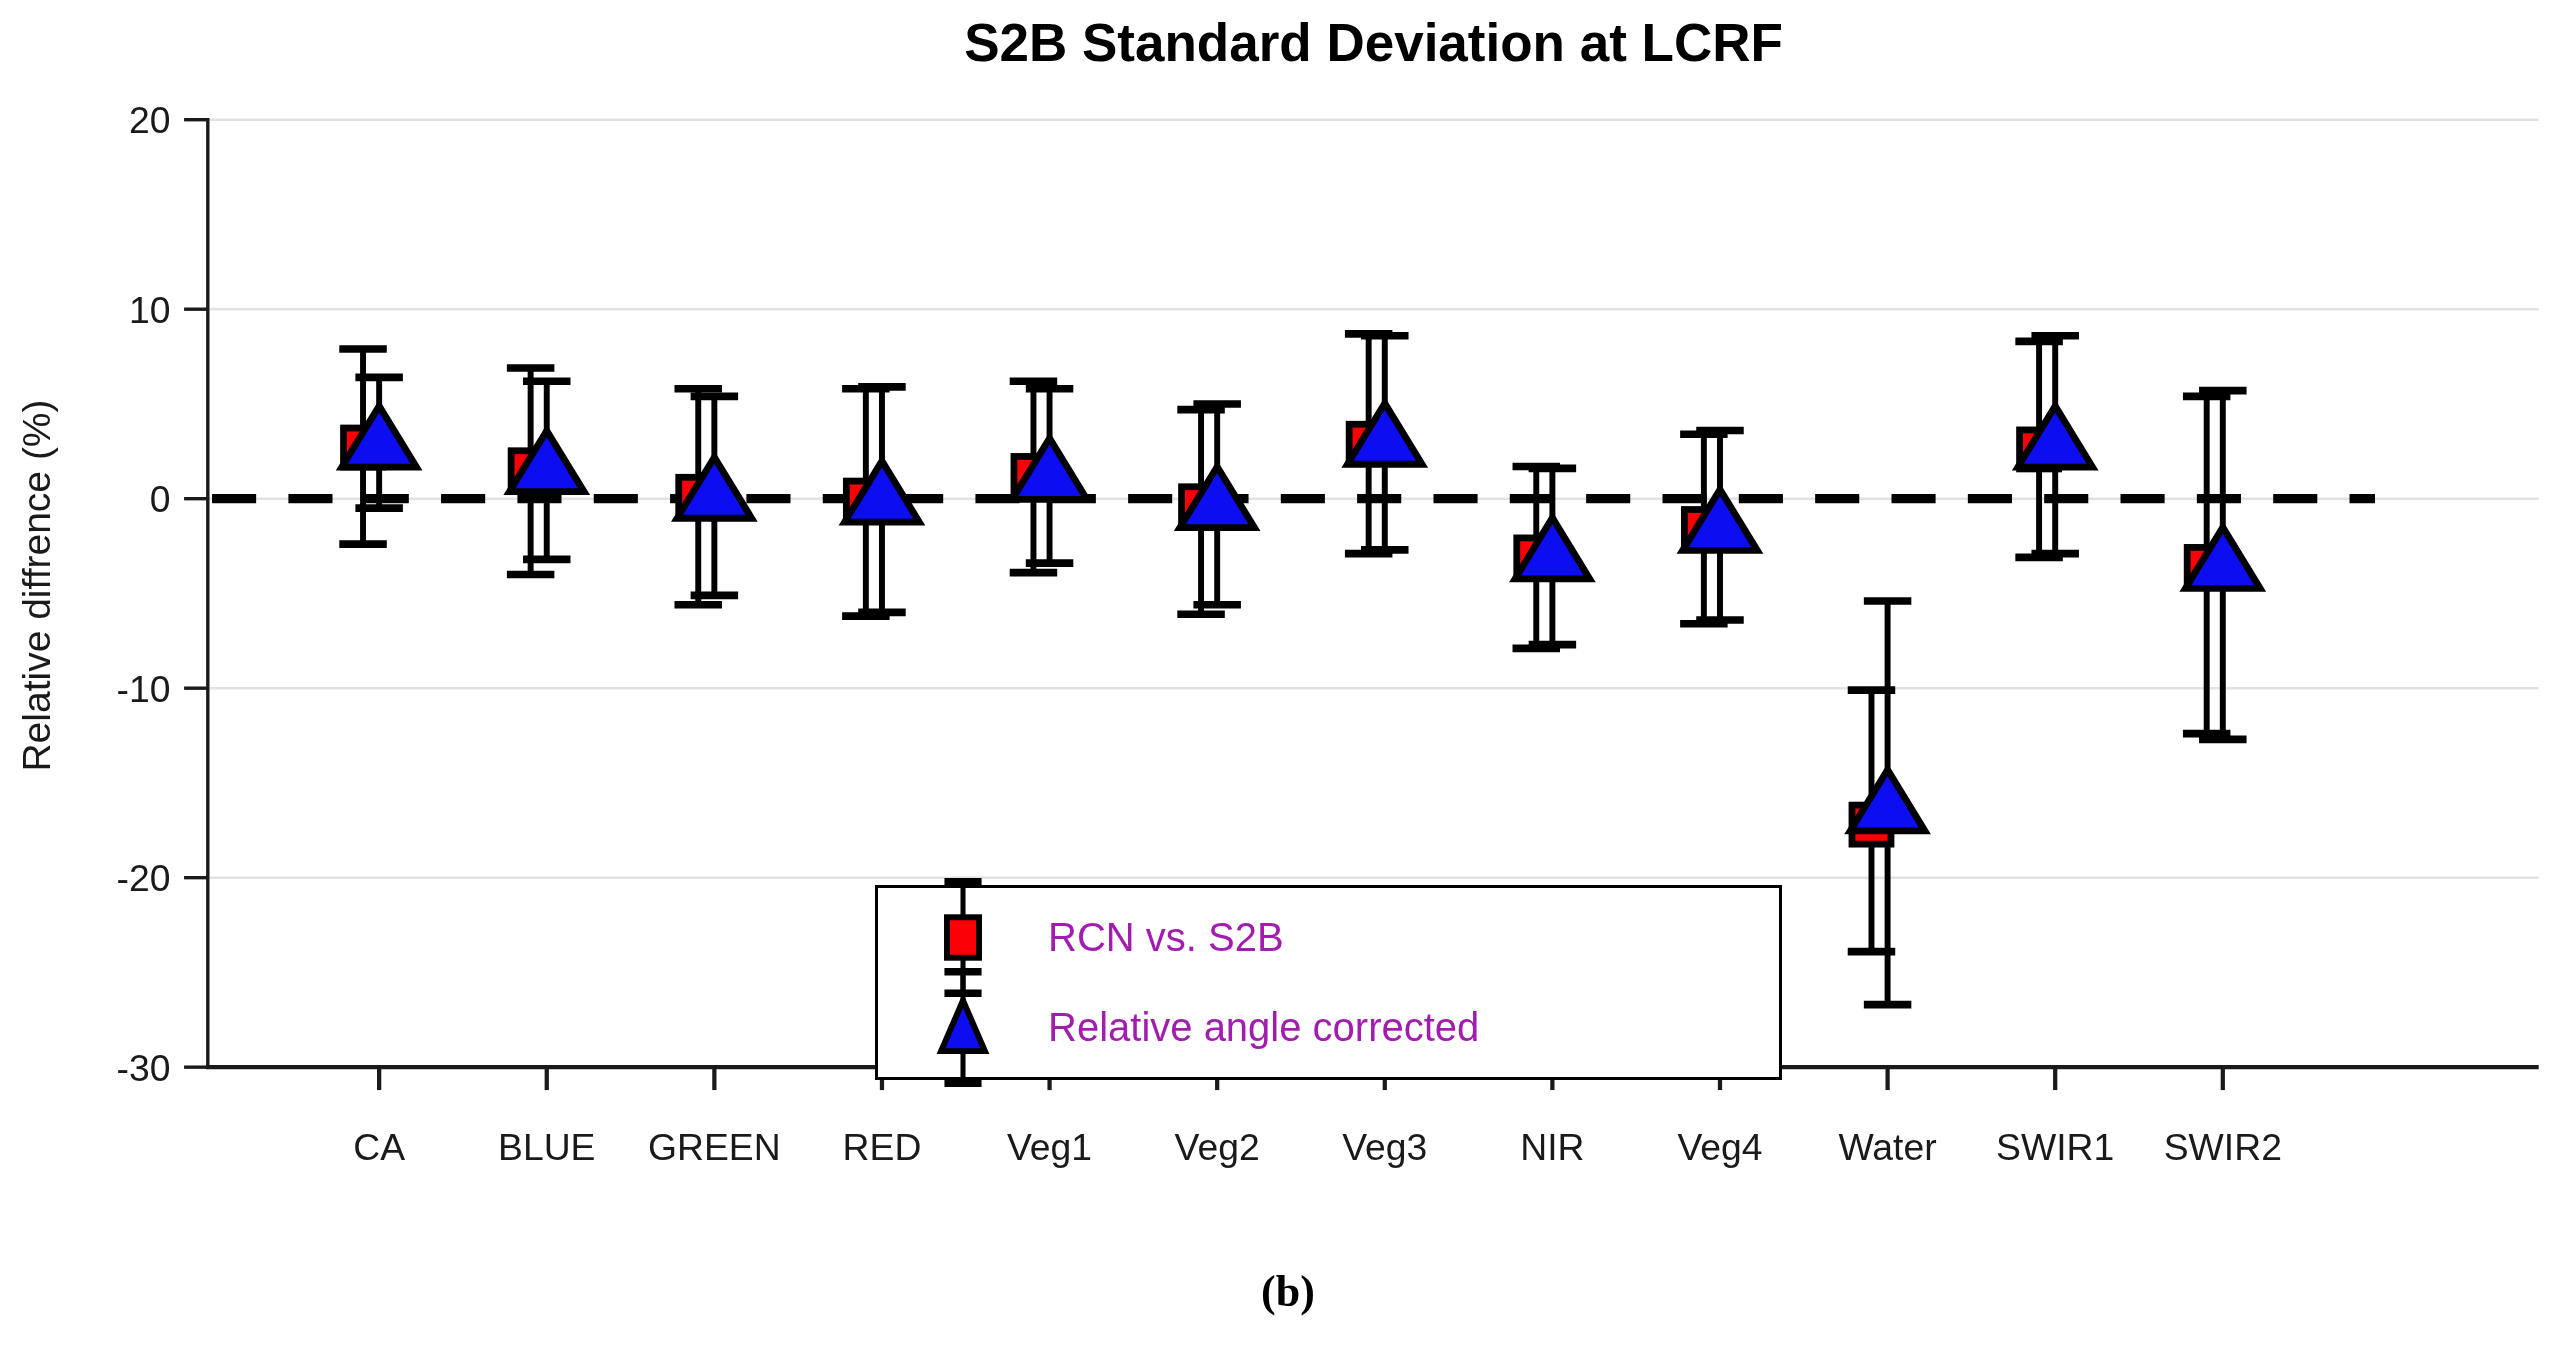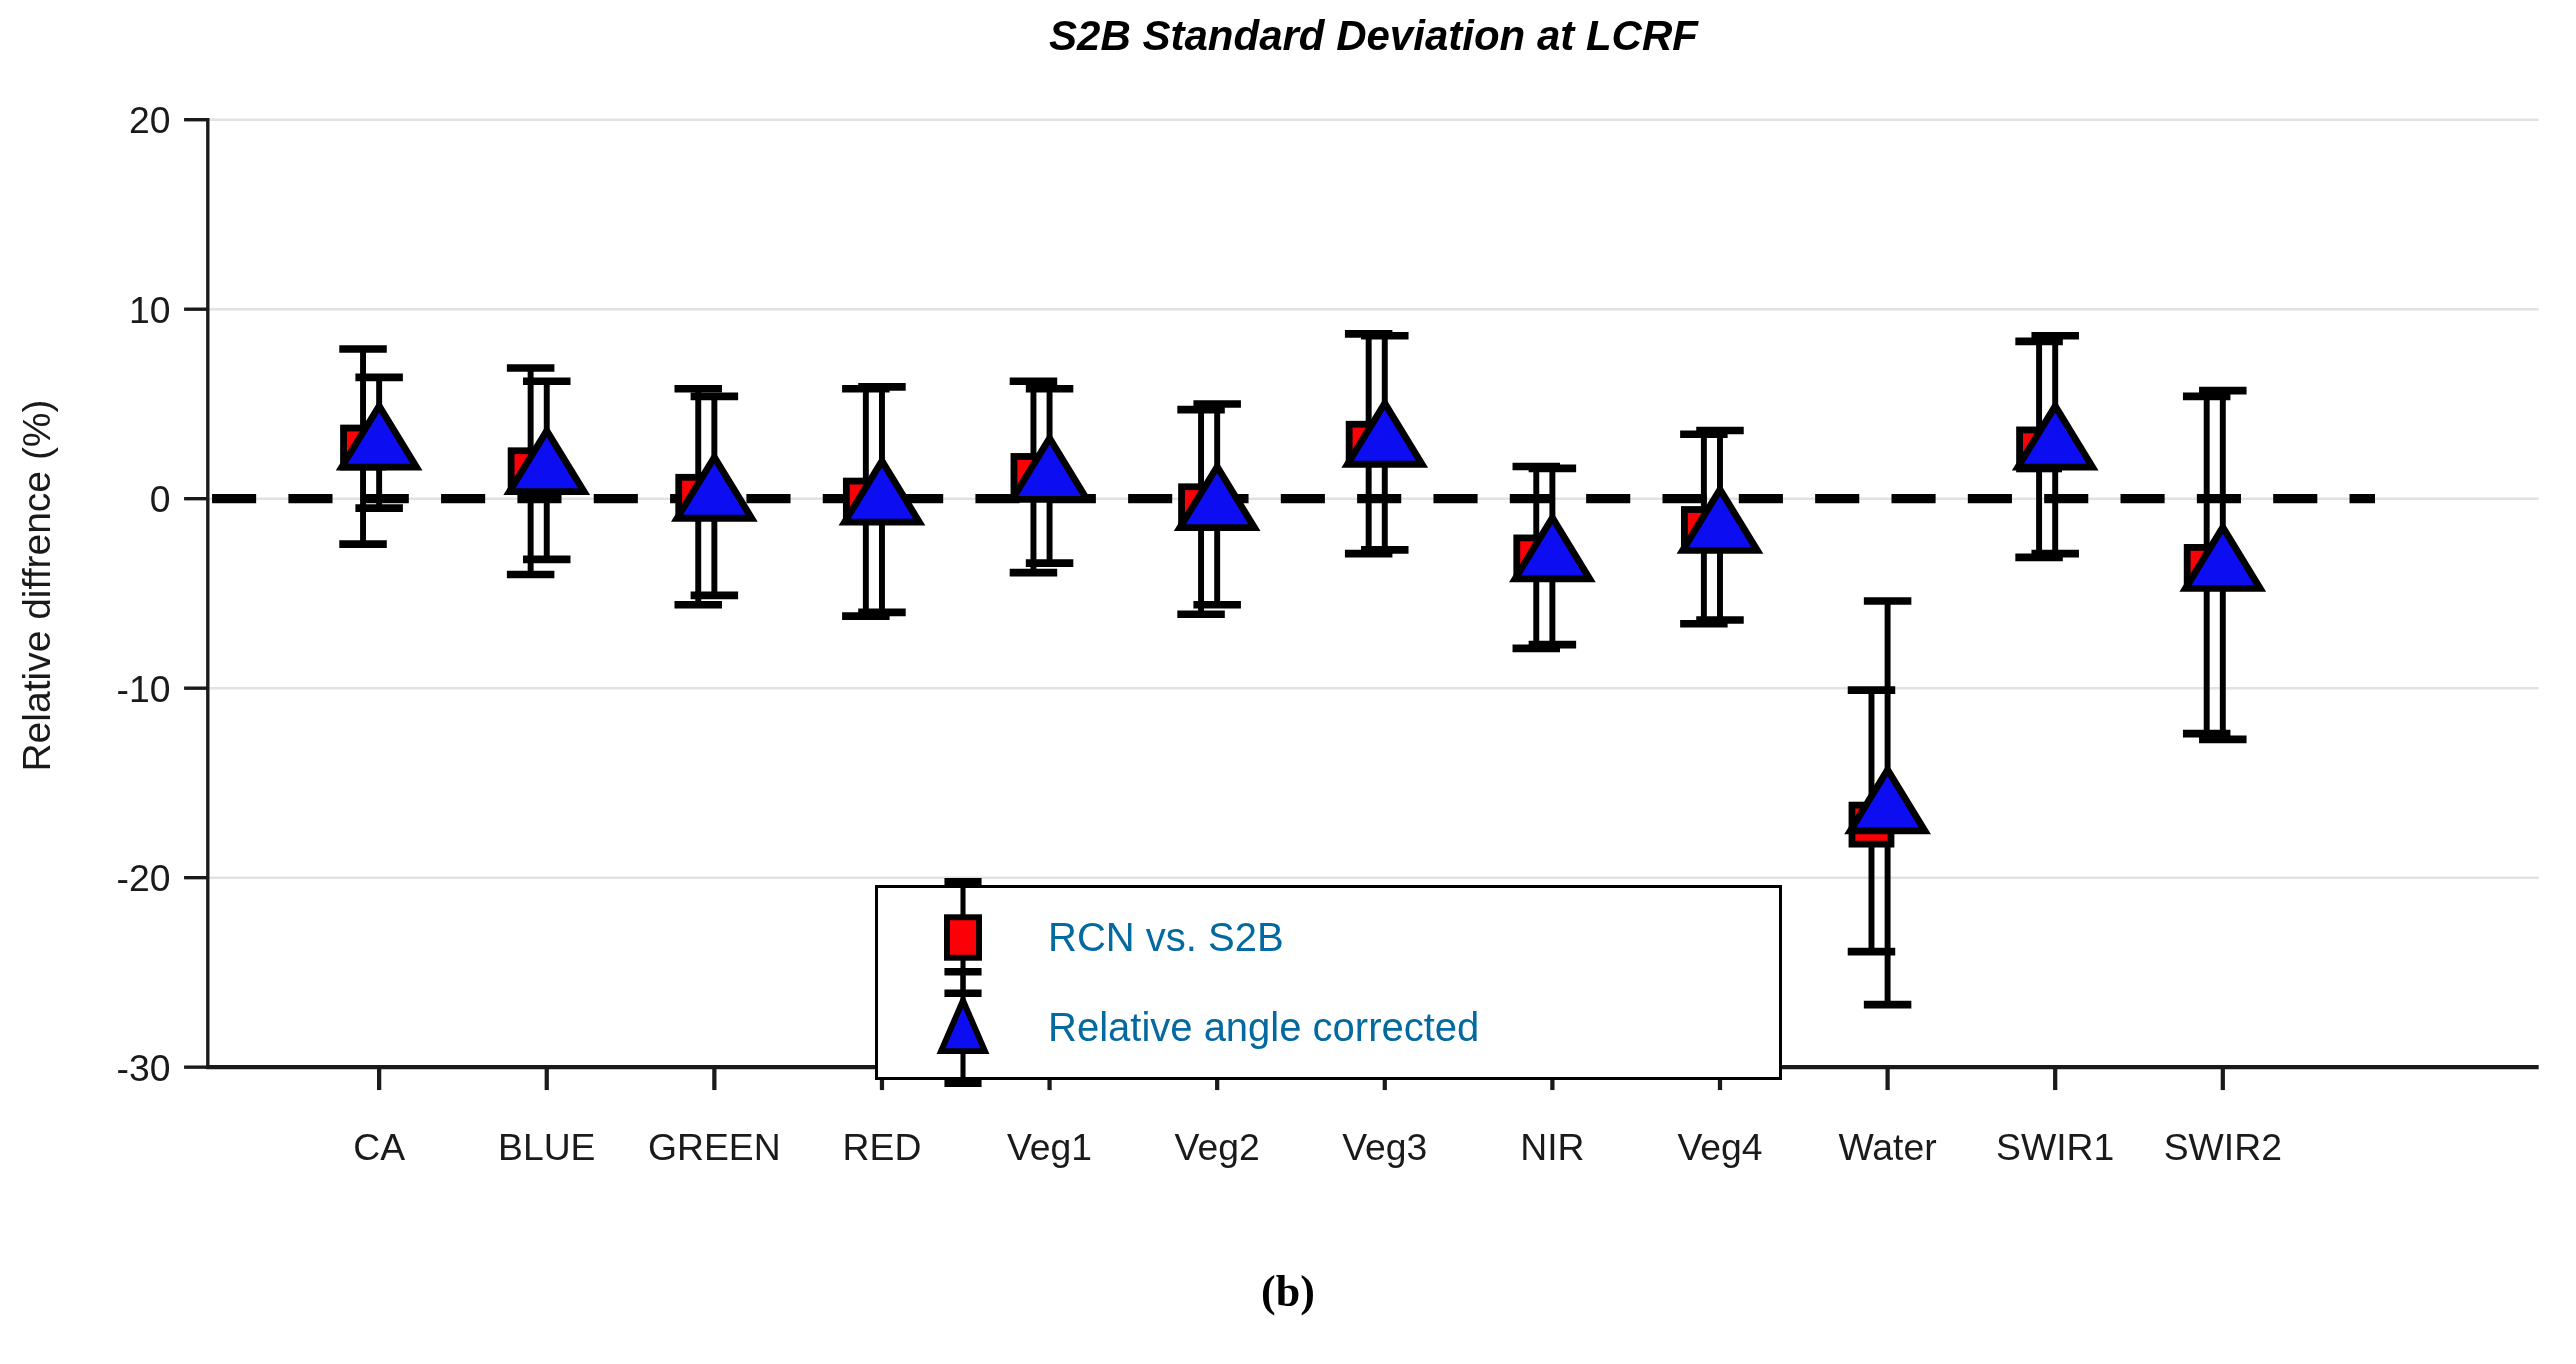--- a/index.html
+++ b/index.html
@@ -12,23 +12,22 @@
     width: 2576px;
     height: 1365px;
     background: #ffffff;
     overflow: hidden;
   }
   #chart-svg { position: absolute; left: 0; top: 0; }
   .chart-title {
     position: absolute;
     left: 208px; top: 12px; width: 2331px;
     text-align: center;
-    font-size: 42px; font-weight: bold; color: #000000;
+    font-size: 53px; font-weight: bold; color: #000000;
     white-space: nowrap;
-    font-style: italic;
   }
   .y-axis-label {
     position: absolute;
     left: 15.3px; top: 940px;
     width: 709px;
     transform: rotate(-90deg);
     transform-origin: 0 0;
     text-align: center;
     font-size: 39px; color: #1a1a1a;
     white-space: nowrap;
@@ -51,21 +50,21 @@
     height: 50%;
   }
   .legend-glyph {
     width: 170px;
     display: flex;
     justify-content: center;
     align-items: center;
     flex: 0 0 170px;
   }
   .legend-label {
-    font-size: 40px; color: #0369a1;
+    font-size: 40px; color: #a21caf;
     white-space: nowrap;
   }
   .figure-caption {
     position: absolute;
     left: 0; top: 1266px; width: 2576px;
     text-align: center;
     font-size: 44px; font-weight: bold;
     font-family: "Liberation Serif", serif;
     color: #000000;
   }

